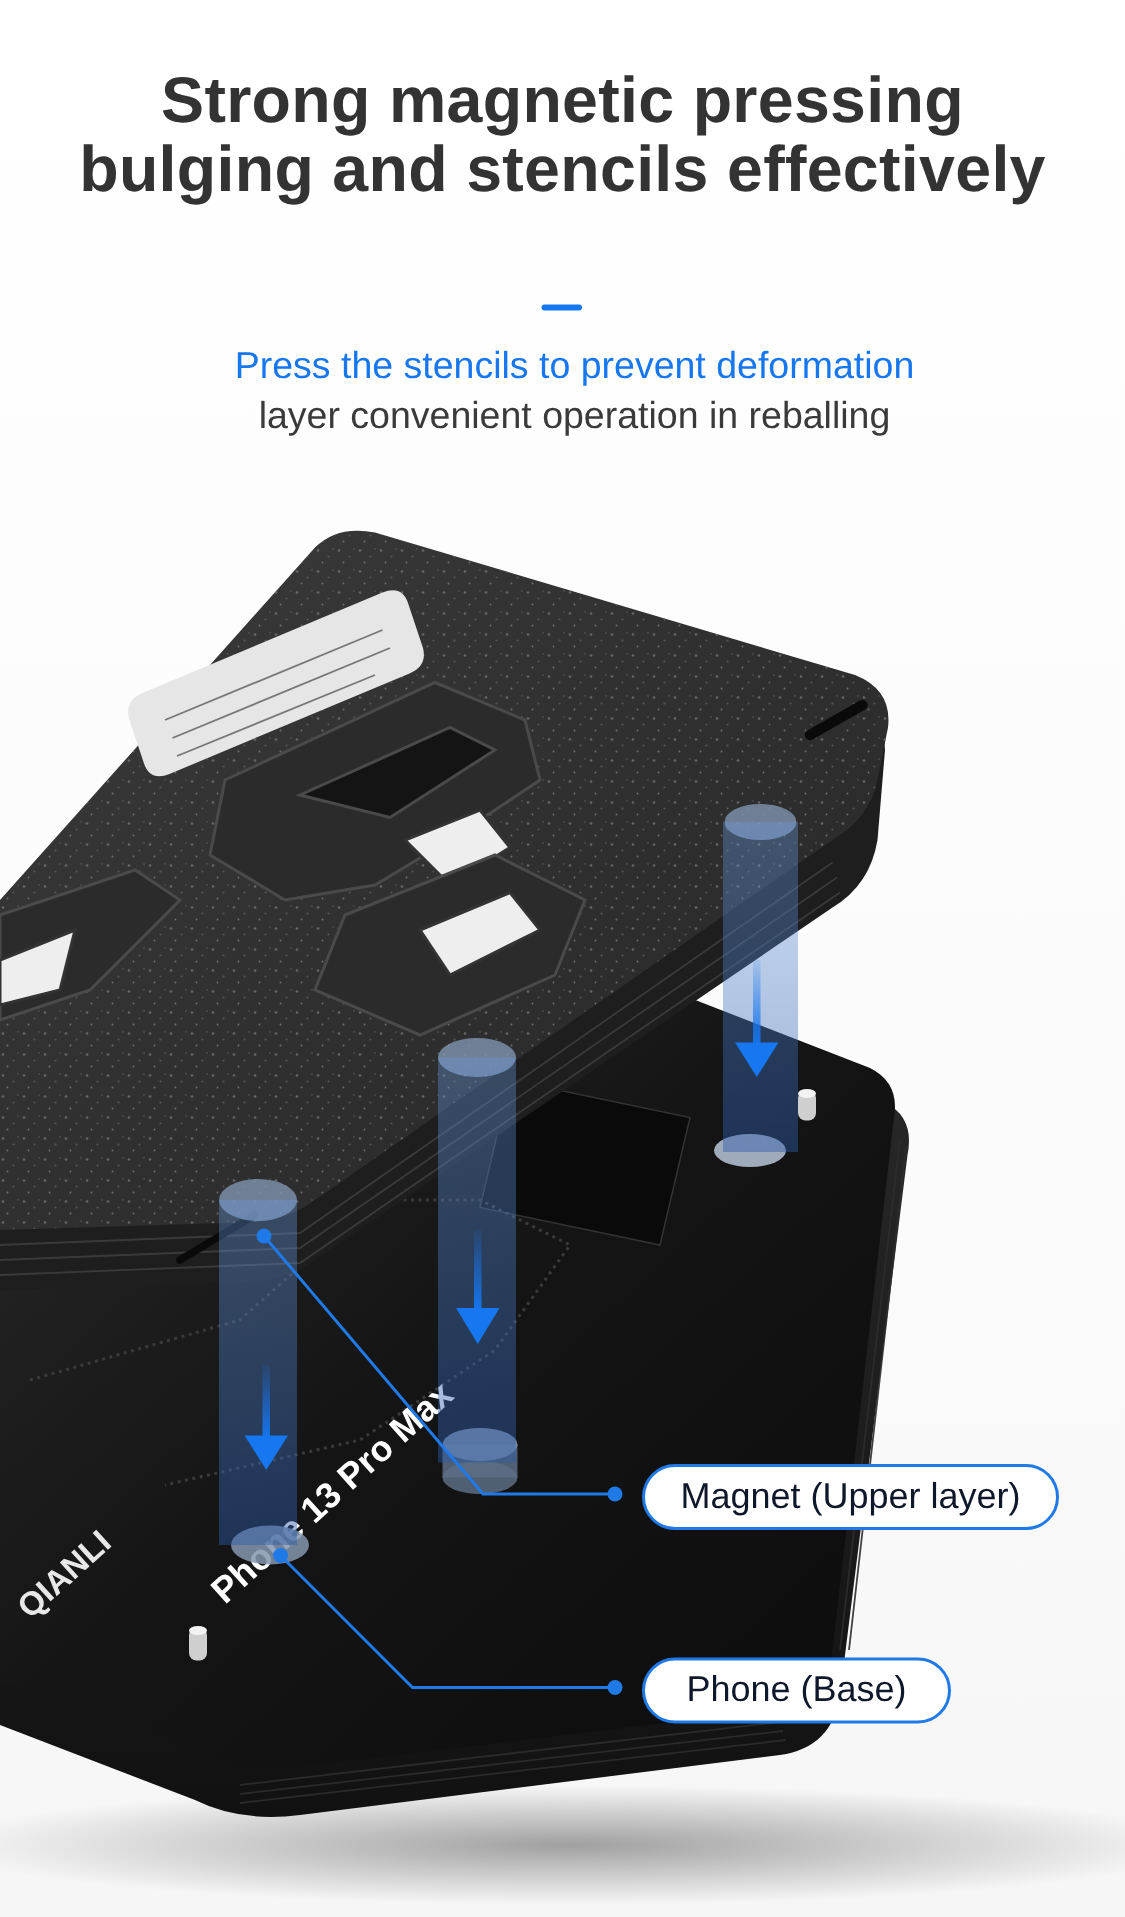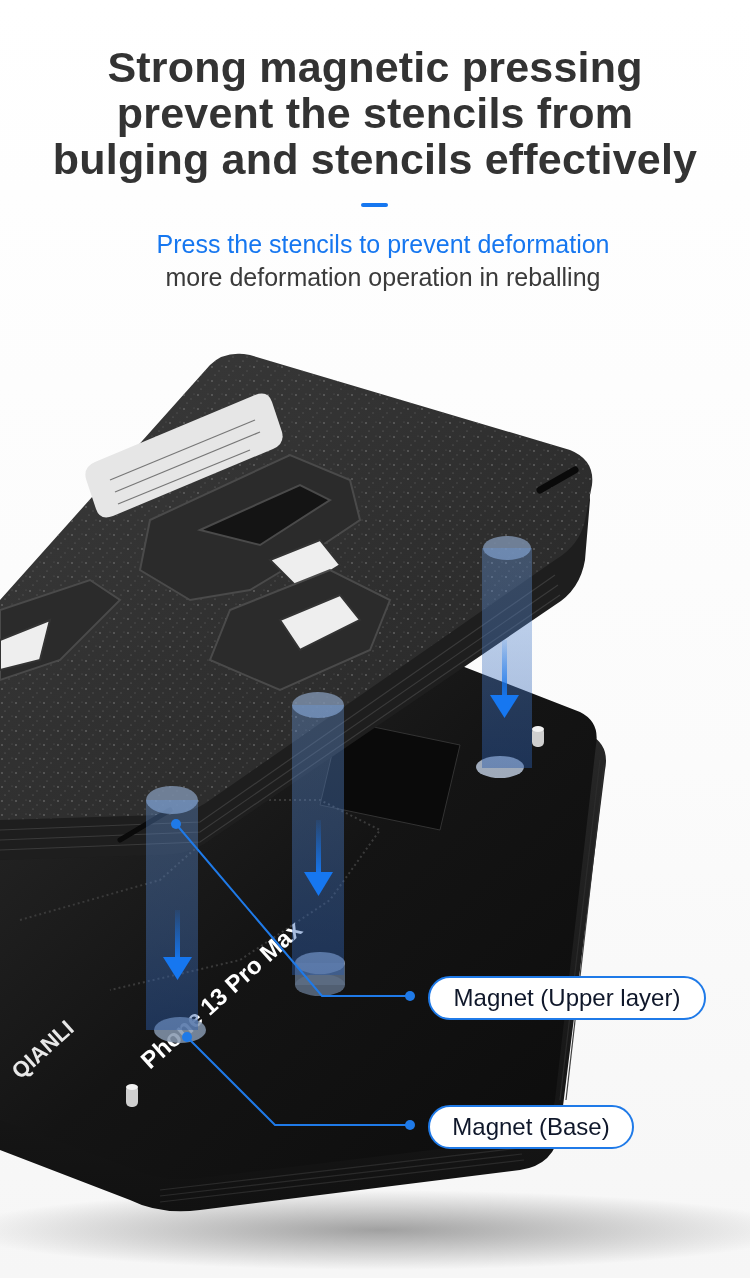--- a/index.html
+++ b/index.html
@@ -35,29 +35,28 @@
   .callout-upper { left: 428px; top: 976px; width: 274px; }
   .callout-base { left: 428px; top: 1105px; width: 202px; }
 </style>
 </head>
 <body>
 
 <div class="page">
 
   <div class="headline">
     <div>Strong magnetic pressing</div>
-    <div>prevent the stencils from</div>
     <div>bulging and stencils effectively</div>
   </div>
 
   <div class="accent-dash"></div>
 
   <div class="subhead">
     <div class="blue">Press the stencils to prevent deformation</div>
-    <div class="dark">more deformation operation in reballing</div>
+    <div class="dark">layer convenient operation in reballing</div>
   </div>
 
   <svg class="illustration" viewBox="0 330 750 948" xmlns="http://www.w3.org/2000/svg">
     <defs>
       <linearGradient id="baseTop" x1="0" y1="0" x2="1" y2="1">
         <stop offset="0" stop-color="#2a2a2a"></stop>
         <stop offset="0.5" stop-color="#141414"></stop>
         <stop offset="1" stop-color="#0c0c0c"></stop>
       </linearGradient>
       <linearGradient id="upperTop" x1="0" y1="0" x2="1" y2="1">
@@ -193,14 +192,14 @@
     </g>
     <g fill="#1f7ae8">
       <circle cx="176" cy="824" r="5"></circle>
       <circle cx="410" cy="996" r="5"></circle>
       <circle cx="187" cy="1037" r="5"></circle>
       <circle cx="410" cy="1125" r="5"></circle>
     </g>
   </svg>
 
   <div class="callout callout-upper">Magnet (Upper layer)</div>
-  <div class="callout callout-base">Magnet (Base)</div>
+  <div class="callout callout-base">Phone (Base)</div>
 </div>
 
 </body></html>

